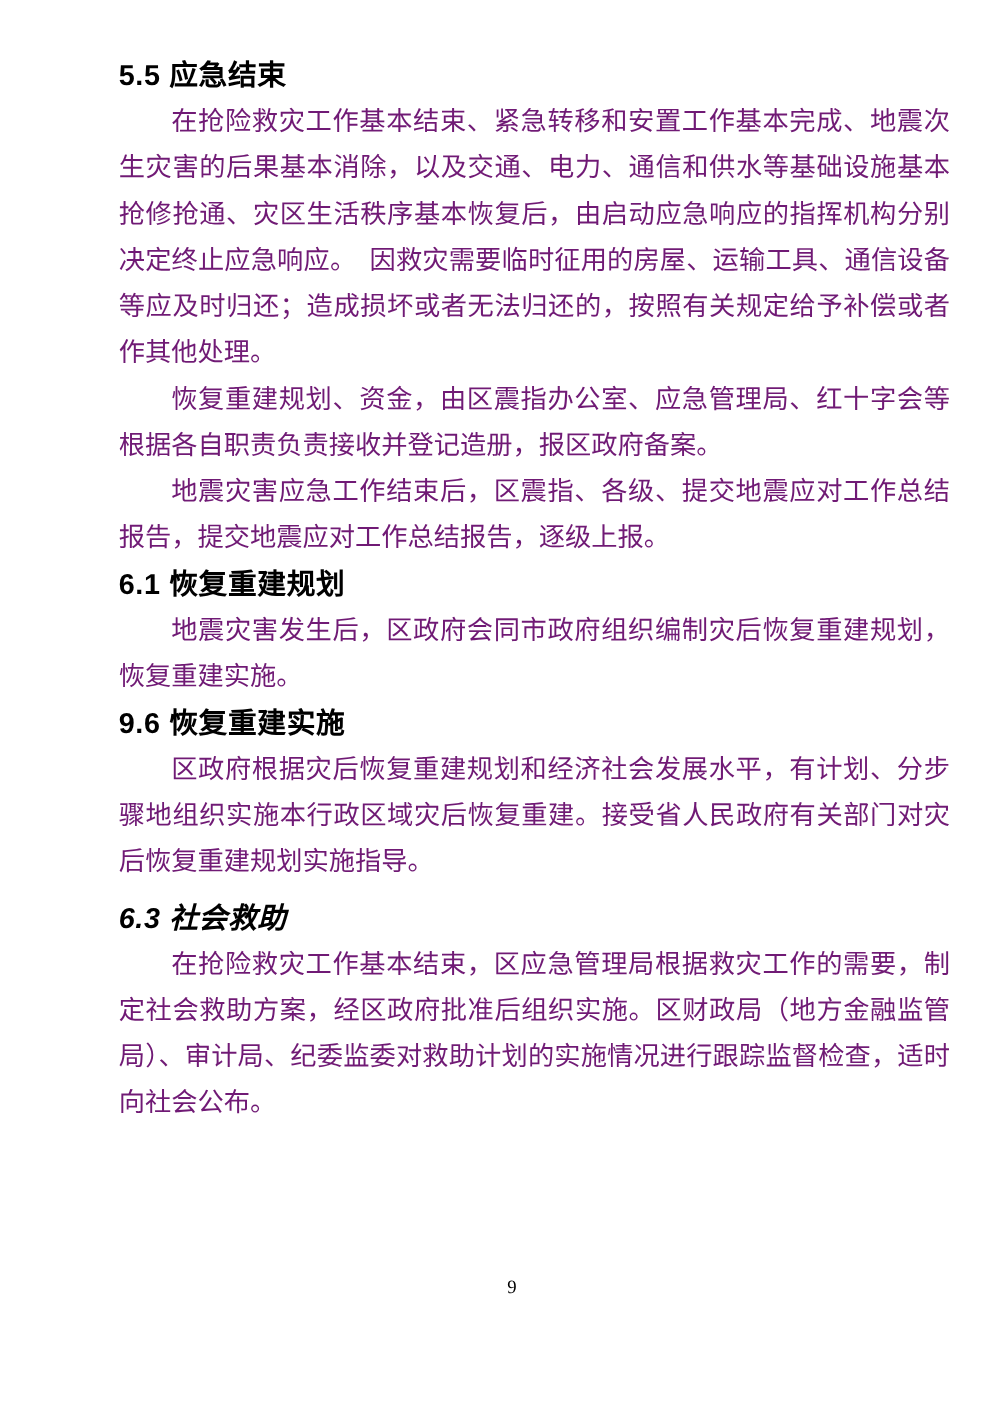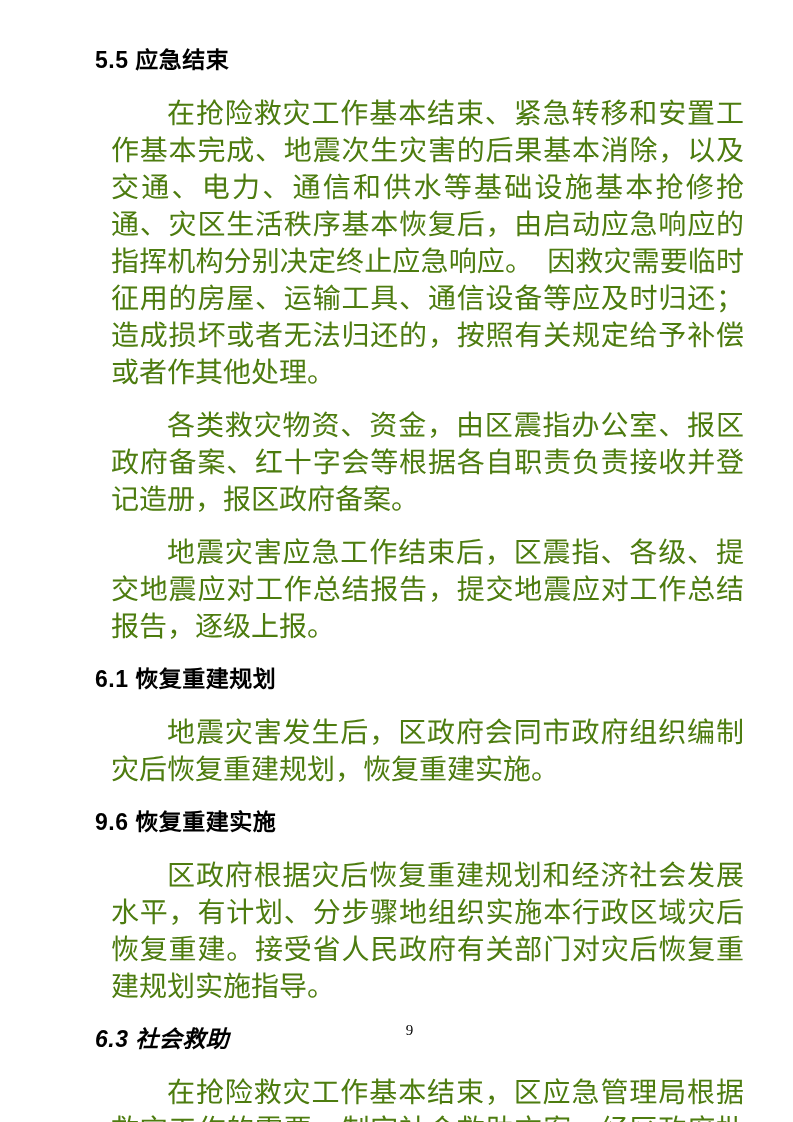--- a/index.html
+++ b/index.html
@@ -25,28 +25,28 @@
     font-weight: bold;
     font-size: 23px;
     line-height: 37px;
     color: #000000;
     letter-spacing: 0.5px;
     white-space: nowrap;
   }
   .doc-heading.gap-top { margin-top: 6px; }
   .doc-heading.gap-top-lg { margin-top: 8px; font-style: italic; }
   .doc-para {
-    margin: 16px;
+    margin: 0;
     font-family: "Liberation Serif", "DejaVu Serif", serif;
-    font-size: 28px;
+    font-size: 21px;
     line-height: 37px;
     text-align: justify;
     text-justify: inter-ideograph;
     text-indent: 2em;
-    color: #4d7c0f;
+    color: #701a75;
     word-break: normal;
     overflow-wrap: break-word;
   }
   .page-number {
     position: absolute;
     top: 1020px;
     left: 0;
     width: 100%;
     padding-left: 26px;
     box-sizing: border-box;
@@ -59,21 +59,21 @@
 </style>
 </head>
 <body>
 
 <div class="page">
 
   <h2 class="doc-heading">5.5 应急结束</h2>
 
   <p class="doc-para">在抢险救灾工作基本结束、紧急转移和安置工作基本完成、地震次生灾害的后果基本消除，以及交通、电力、通信和供水等基础设施基本抢修抢通、灾区生活秩序基本恢复后，由启动应急响应的指挥机构分别决定终止应急响应。　因救灾需要临时征用的房屋、运输工具、通信设备等应及时归还；造成损坏或者无法归还的，按照有关规定给予补偿或者作其他处理。</p>
 
-  <p class="doc-para">各类救灾物资、资金，由区震指办公室、报区政府备案、红十字会等根据各自职责负责接收并登记造册，报区政府备案。</p>
+  <p class="doc-para">恢复重建规划、资金，由区震指办公室、应急管理局、红十字会等根据各自职责负责接收并登记造册，报区政府备案。</p>
 
   <p class="doc-para">地震灾害应急工作结束后，区震指、各级、提交地震应对工作总结报告，提交地震应对工作总结报告，逐级上报。</p>
 
 
   <h2 class="doc-heading">6.1 恢复重建规划</h2>
 
   <p class="doc-para">地震灾害发生后，区政府会同市政府组织编制灾后恢复重建规划，恢复重建实施。</p>
 
   <h2 class="doc-heading">9.6 恢复重建实施</h2>
 

